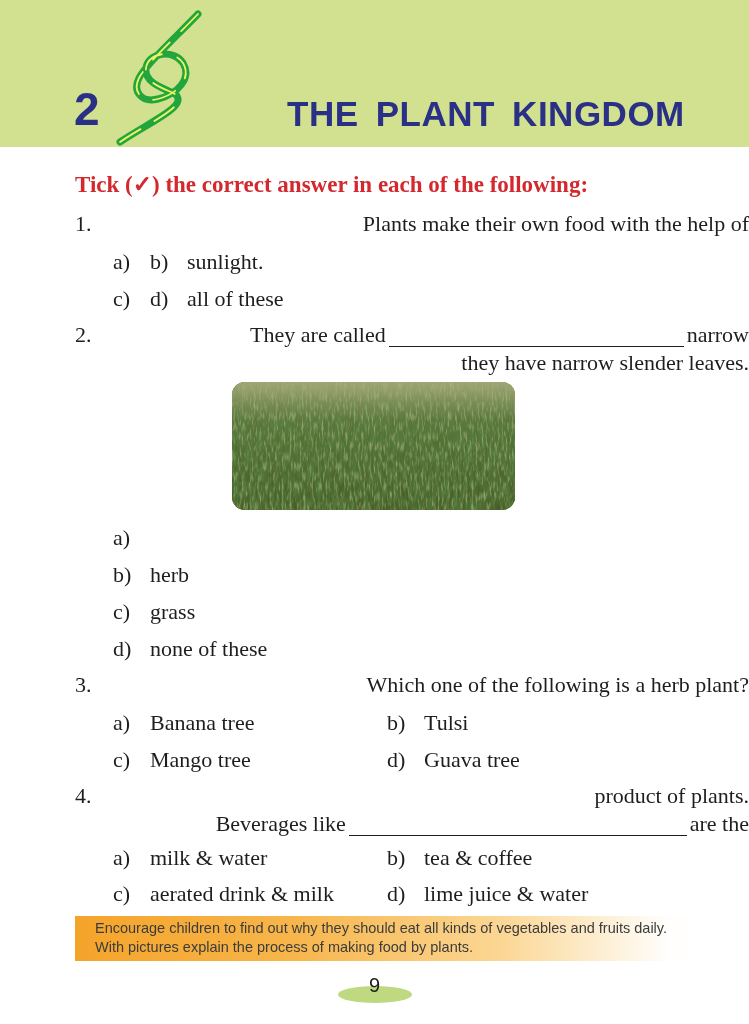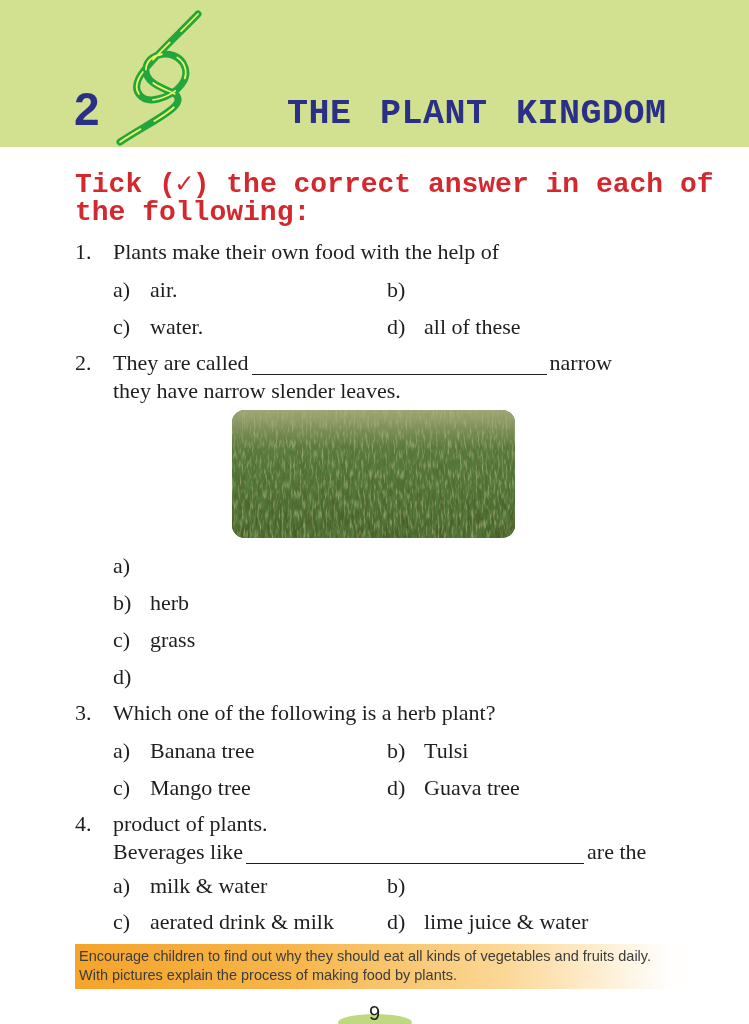--- a/index.html
+++ b/index.html
@@ -20,35 +20,34 @@
   }
   .chapter-num {
     position:absolute; left:74px; top:86px;
     font-family:"Liberation Sans", sans-serif;
     font-weight:bold; font-size:46px; line-height:46px;
     color:#2b3087;
   }
   .logo { position:absolute; left:112px; top:8px; }
   .chapter-title {
     position:absolute; left:287px; top:95px;
-    font-family:Liberation Mono, monospace;
+    font-family:Liberation Sans, sans-serif;
     font-weight:bold; font-size:35px; line-height:38px;
     letter-spacing:0.5px; word-spacing:7px;
     color:#2b3087;
   }
   
   .instruction {
     margin:24px 0 8px 75px;
-    font-weight:bold; font-size:28px; line-height:28px;
+    font-weight:bold; font-size:23px; line-height:28px;
     color:#d4282f;
-    font-family:Liberation Mono, monospace;
   }
   .q { display:flex; margin-left:75px; font-size:22px; line-height:28px; }
   .q-num { flex:none; width:38px; }
-  .q-body { flex:1; }
+  .q-body { flex:1;text-align:right; }
   .q1 { margin-top:11px; }
   .q3 { margin-top:0px; }
   .opts { margin-left:113px; font-size:22px; }
   .opt-row { display:flex; height:37px; line-height:30px; align-items:flex-start; }
   .opt-l { flex:none; width:37px; }
   .opt-t1 { flex:none; width:237px; }
   .opt-t2 { flex:1; }
   .opts-q1 { margin-top:9px; }
   .opts-q2 { margin-top:13px; }
   .opts-q3 { margin-top:9px; }
@@ -67,21 +66,21 @@
     margin:5px 0 0 232px;
     width:283px; height:128px;
     border-radius:13px; overflow:hidden;
     background:#4a6230;
   }
   .grass-wrap svg { display:block; width:283px; height:128px; }
   
   .note {
     margin:1px 0 0 75px;
     width:612px;
-    padding:3px 14px 4px 4px;
+    padding:3px 14px 4px 20px;
     background:linear-gradient(90deg, #f5a42a 0%, #f7b54a 35%, #fbd795 70%, rgba(255,250,240,0.15) 97%);
     font-family:"Liberation Sans", sans-serif;
     font-size:14.5px; line-height:19px;
     color:#3c3c3c;
   }
   
   .pagenum-wrap { position:relative; width:74px; height:34px; margin:12px auto 0; }
   .pagenum-ellipse {
     position:absolute; left:0; top:13px;
     width:74px; height:17px; border-radius:50%;
@@ -112,26 +111,25 @@
 
   <div class="instruction">Tick (✓) the correct answer in each of the following:</div>
 
   <div class="q q1">
     <span class="q-num">1.</span>
     <div class="q-body">Plants make their own food with the help of</div>
   </div>
   <div class="opts opts-q1">
     <div class="opt-row">
       <span class="opt-l">a)</span>
-      <span class="opt-t1">air.</span>
-      <span class="opt-l">b)</span>
-    </div>
-    <div class="opt-row">
-      <span class="opt-l">c)</span>
-      <span class="opt-t1">water.</span>
+      <span class="opt-l">b)</span>
+      <span class="opt-t2">sunlight.</span>
+    </div>
+    <div class="opt-row">
+      <span class="opt-l">c)</span>
       <span class="opt-l">d)</span>
       <span class="opt-t2">all of these</span>
     </div>
   </div>
 
   <div class="q q2">
     <span class="q-num">2.</span>
     <div class="q-body">
       <div><span>They are called</span><span class="blank blank-q2"></span><span>narrow</span></div>
       <div>they have narrow slender leaves.</div>
@@ -174,20 +172,21 @@
     <div class="opt-row">
       <span class="opt-l">b)</span>
       <span class="opt-t2">herb</span>
     </div>
     <div class="opt-row">
       <span class="opt-l">c)</span>
       <span class="opt-t2">grass</span>
     </div>
     <div class="opt-row">
       <span class="opt-l">d)</span>
+      <span class="opt-t2">none of these</span>
     </div>
   </div>
 
   <div class="q q3">
     <span class="q-num">3.</span>
     <div class="q-body">Which one of the following is a herb plant?</div>
   </div>
   <div class="opts opts-q3">
     <div class="opt-row">
       <span class="opt-l">a)</span>
@@ -208,20 +207,21 @@
     <div class="q-body">
       <div>product of plants.</div>
       <div><span>Beverages like</span><span class="blank blank-q4"></span><span>are the</span></div>
     </div>
   </div>
   <div class="opts opts-q4">
     <div class="opt-row">
       <span class="opt-l">a)</span>
       <span class="opt-t1">milk &amp; water</span>
       <span class="opt-l">b)</span>
+      <span class="opt-t2">tea &amp; coffee</span>
     </div>
     <div class="opt-row">
       <span class="opt-l">c)</span>
       <span class="opt-t1">aerated drink &amp; milk</span>
       <span class="opt-l">d)</span>
       <span class="opt-t2">lime juice &amp; water</span>
     </div>
   </div>
 
   <div class="note">Encourage children to find out why they should eat all kinds of vegetables and fruits daily. With pictures explain the process of making food by plants.</div>

